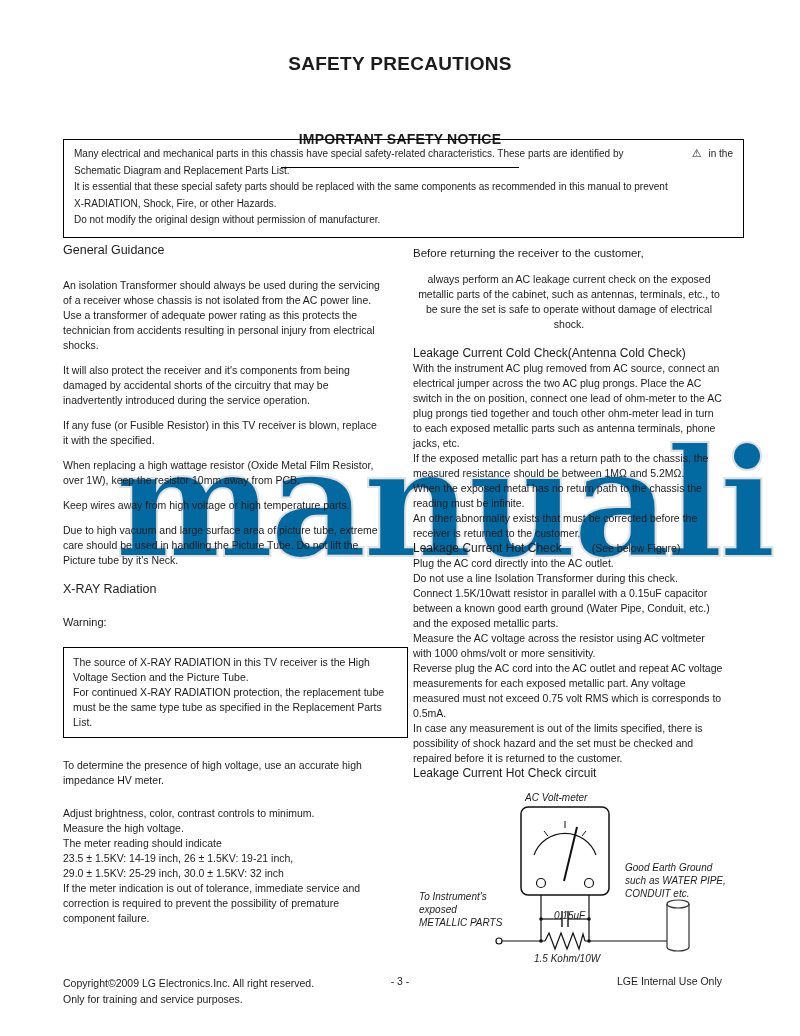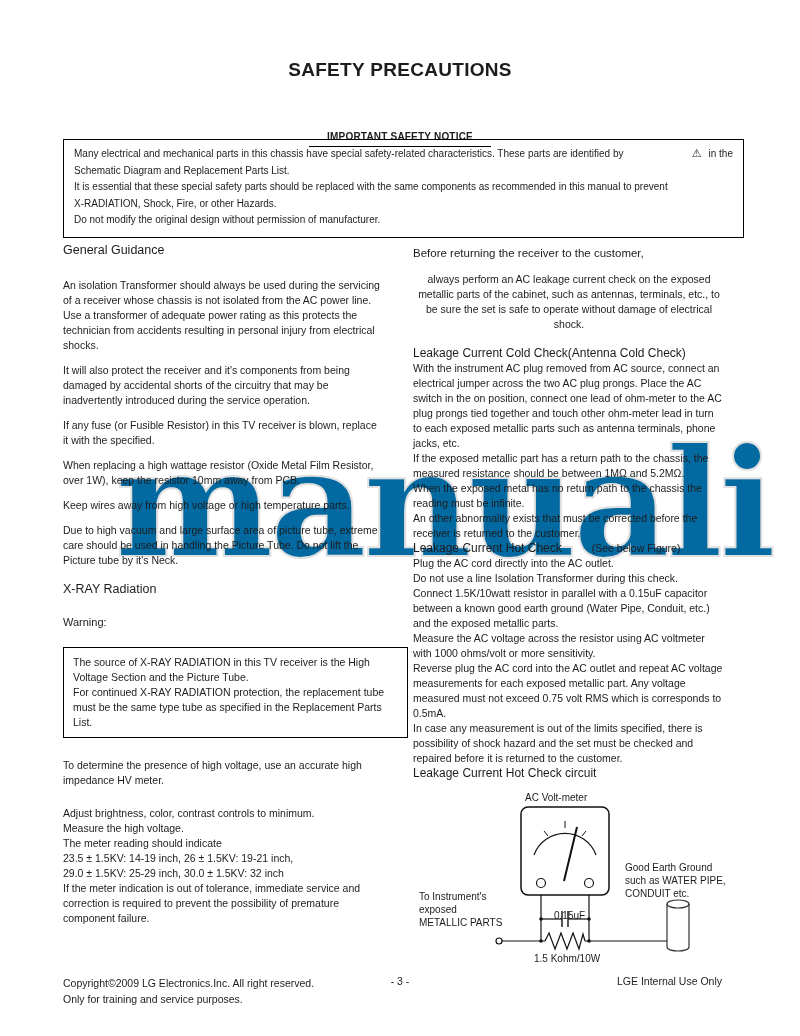--- a/index.html
+++ b/index.html
@@ -18,28 +18,28 @@
     font-size: 150px;
     letter-spacing: -4px;
     color: #0369a1;
     -webkit-text-stroke: 2px #e0e0e0;
     z-index: 0;
     user-select: none;
   }
   .layer { position: absolute; inset: 0; z-index: 1; }
 
   .doc-title {
-    position: absolute; top: 59px; left: 0; width: 100%;
+    position: absolute; top: 53px; left: 0; width: 100%;
     text-align: center; font-size: 19px; font-weight: bold;
     margin: 0; letter-spacing: 0.3px;
   }
   .notice-head { position: absolute; top: 112px; left: 0; width: 100%; text-align: center; }
   .notice-head .nh {
-    display: inline-block; font-weight: bold; font-size: 10px;
-    padding: 0 18px 4px; border-bottom: 1.5px solid #000; letter-spacing: 0.2px; margin-top: 19px;
+    display: inline-block; font-weight: bold; font-size: 14px;
+    padding: 0 18px 20px; border-bottom: 1.5px solid #000; letter-spacing: 0.2px; margin-top: 19px;
   }
   .notice-box {
     position: absolute; left: 63px; top: 139px; width: 659px;
     border: 1px solid #000; padding: 6px 10px 8px;
     font-size: 10px; line-height: 16.5px;
   }
   .notice-box .nline { white-space: nowrap; }
   .flexline { display: flex; justify-content: space-between; align-items: baseline; }
   .nright { white-space: nowrap; display: flex; gap: 7px; align-items: baseline; }
   .tri { font-size: 11px; line-height: 1; }
@@ -55,21 +55,21 @@
   .warning-box p { margin: 0; }
   .hv-p { margin-bottom: 18px; }
   .proc div { margin: 0; }
 
   .r-heading1 { font-size: 11.5px; font-weight: normal; margin: 0 0 11px 0; }
   .r-heading  { font-size: 12px;   font-weight: normal; margin: 0; }
   .gap14 { margin-bottom: 14px !important; text-align: center; }
   .tight div { margin: 0; }
   .hot-note { font-size: 10.5px; margin-left: 30px; }
 
-  .circuit { position: relative; width: 320px; height: 200px; margin-top: 10px; }
+  .circuit { position: relative; width: 320px; height: 200px; margin-top: 10px; font-style: italic; }
   .circuit svg { position: absolute; left: 0; top: 0; }
   .circuit .lbl { position: absolute; font-size: 10px; line-height: 13px; }
   .lbl-voltmeter { left: 112px; top: 0; font-size: 10.5px; }
   .lbl-ground { left: 212px; top: 70px; }
   .lbl-instrument { left: 6px; top: 99px; }
   .lbl-cap { left: 141px; top: 118px; font-size: 9.5px; }
   .lbl-res { left: 121px; top: 161px; font-size: 10.5px; }
 
   .footer-left  { position: absolute; left: 63px; top: 975px; font-size: 10.5px; line-height: 16px; }
   .footer-center{ position: absolute; left: 0; top: 975px; width: 100%; text-align: center; font-size: 10.5px; }

